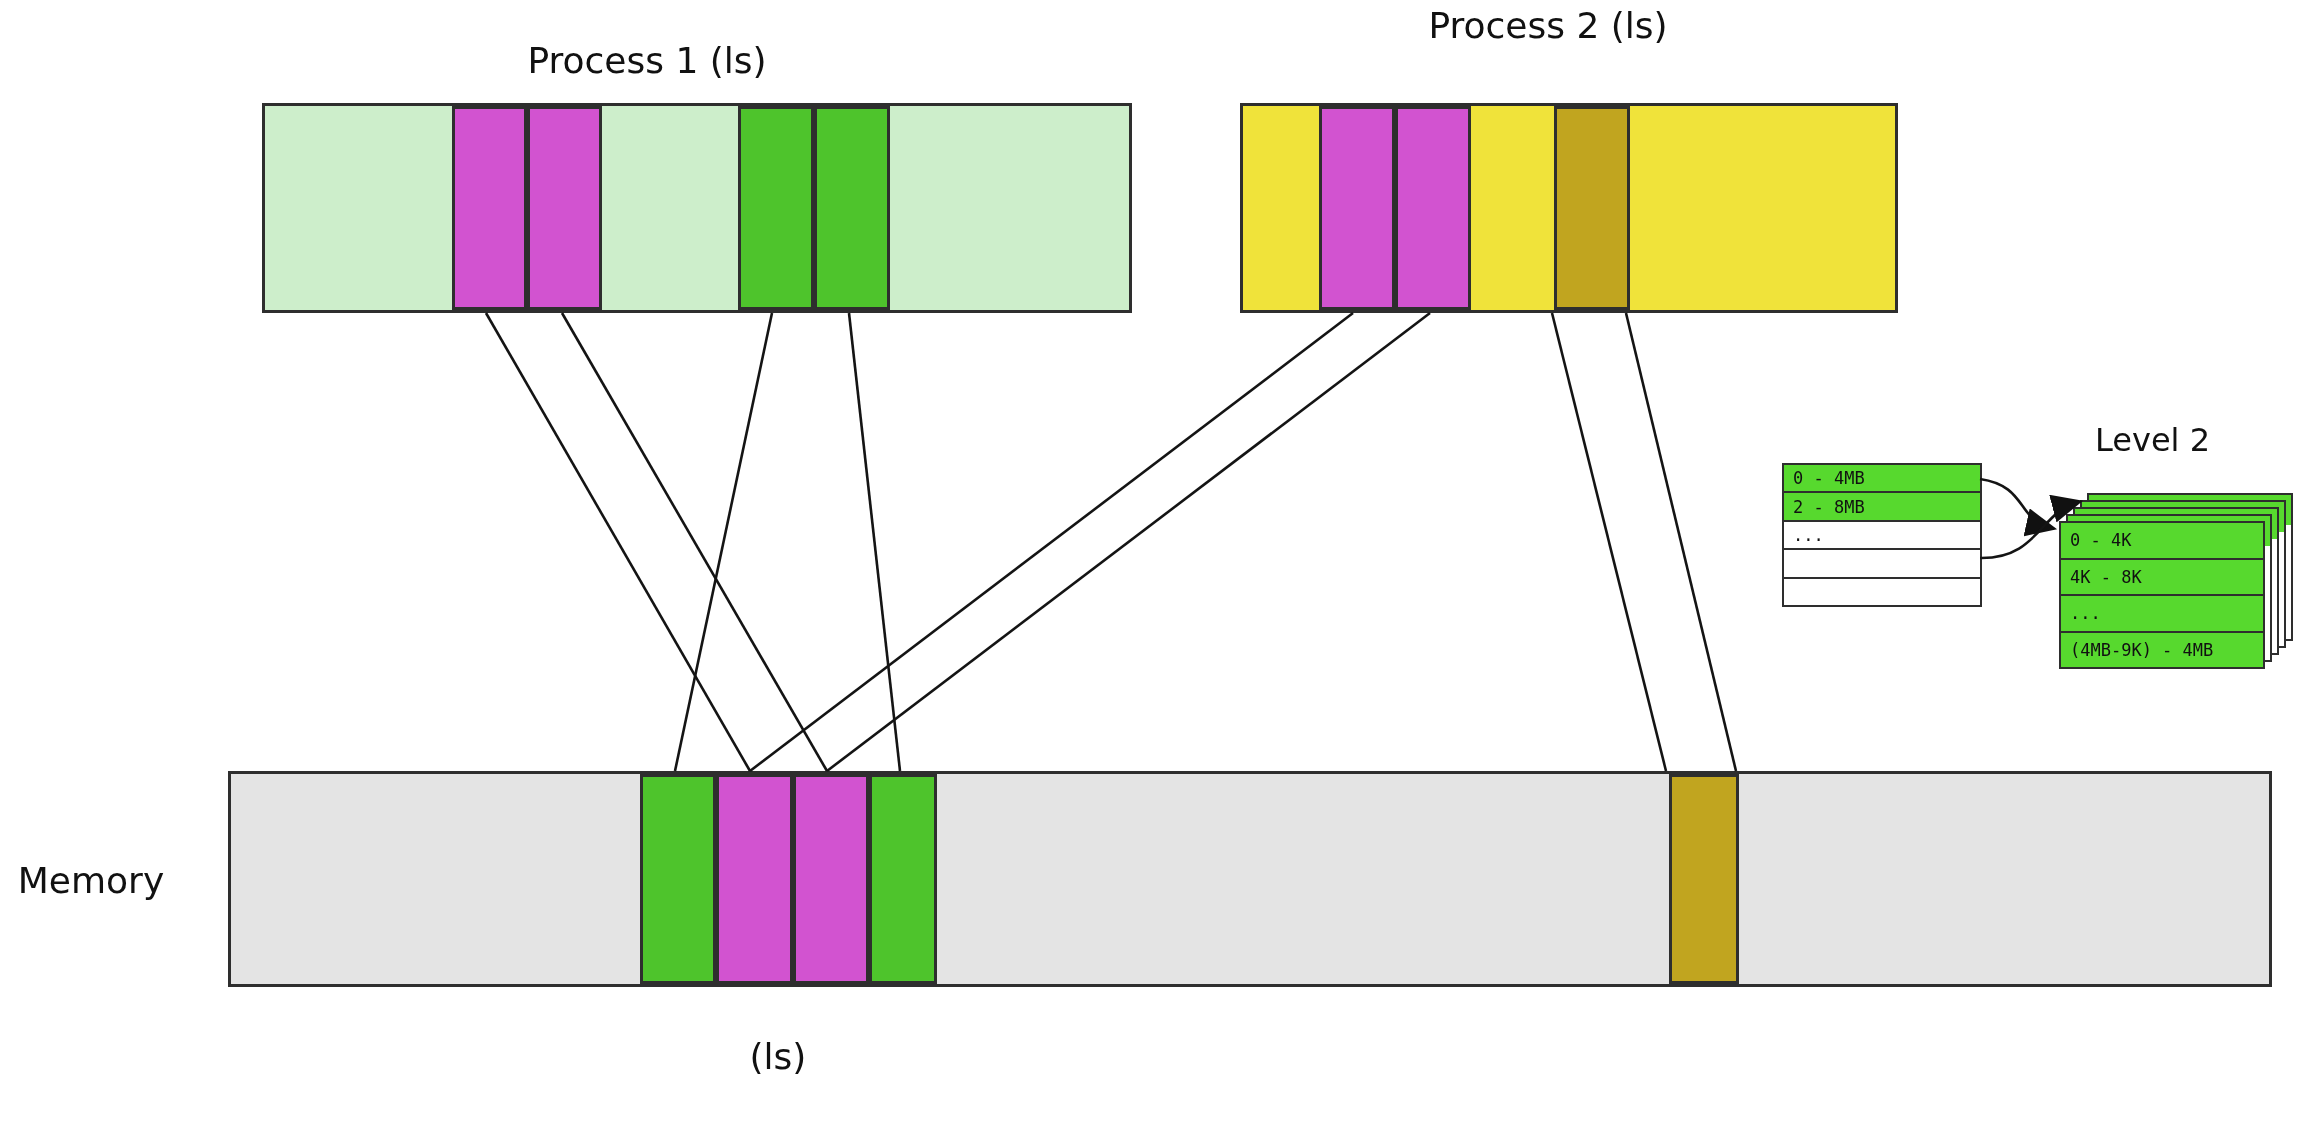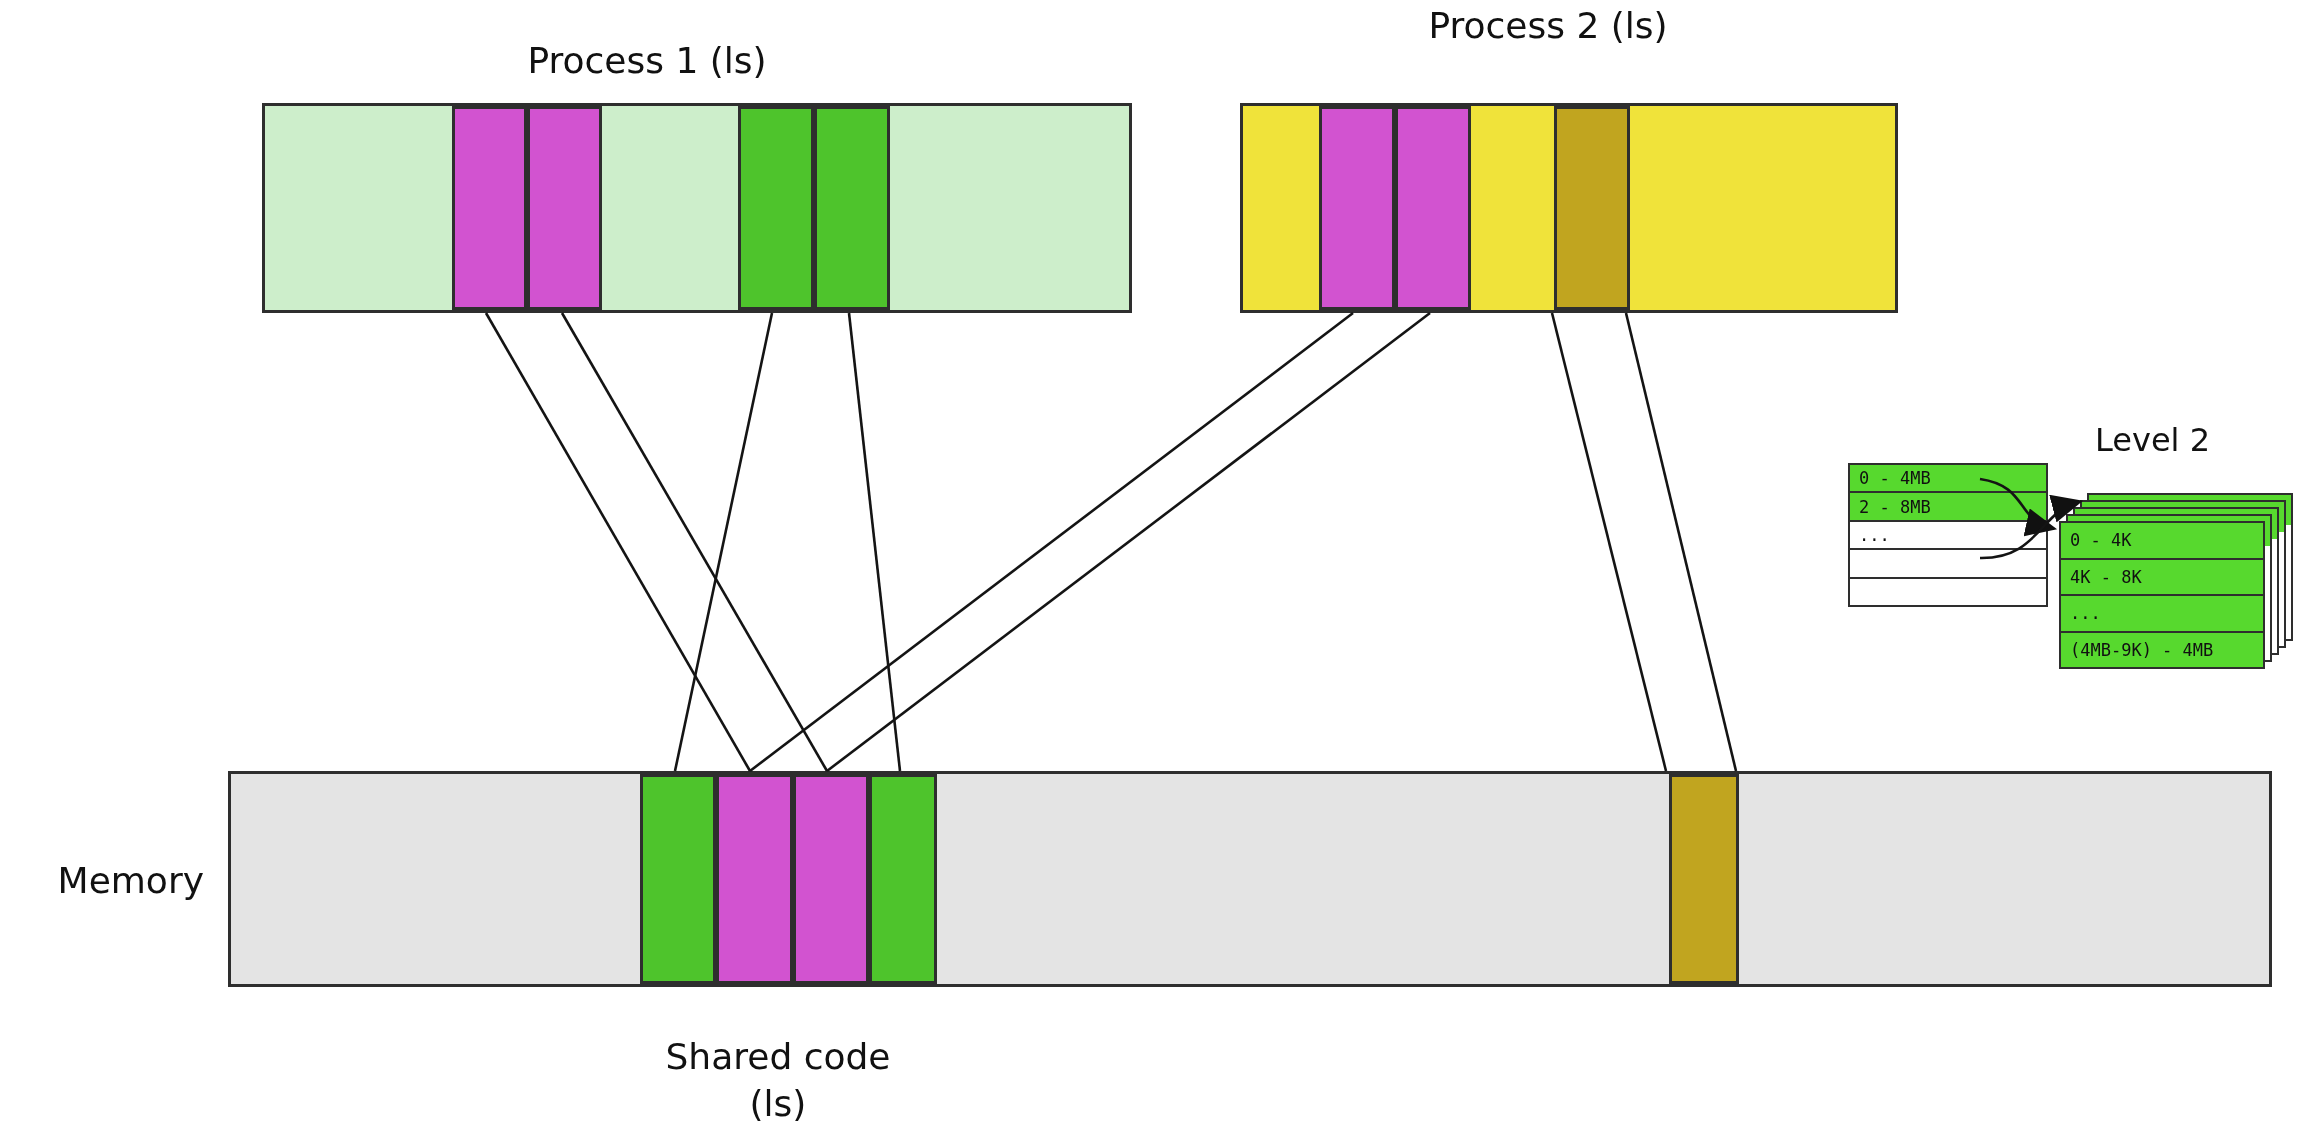--- a/index.html
+++ b/index.html
@@ -86,38 +86,37 @@
 </div>
 
 <div class="bar" style="left:228px; top:771px; width:2044px; height:216px; background:var(--memory-bg);">
   <div class="seg green" style="left:409px;  width:76px;"></div>
   <div class="seg magenta" style="left:485px;  width:77px;"></div>
   <div class="seg magenta" style="left:562px;  width:76px;"></div>
   <div class="seg green" style="left:638px;  width:68px;"></div>
   <div class="seg olive" style="left:1438px; width:70px;"></div>
 </div>
 
-<div class="lbl" style="left:0px; top:858px; width:170px; text-align:right; padding-left:12px;margin-left:34px;">Memory</div>
+<div class="lbl" style="left:0px; top:858px; width:170px; text-align:center; padding-left:12px;">Memory</div>
 
 <div class="lbl" style="left:598px; top:1034px; width:360px;">
-  <div>Shared code</div>
   <div>(ls)</div>
 </div>
 
 <div class="lbl small" style="left:1718px; top:371px; width:280px;">
 </div>
 
 <div class="lbl small" style="left:1990px; top:420px; width:220px;text-align:right;">Level 2</div>
 
 <div class="pt-sheet" style="left:2087px; top:493px;"></div>
 <div class="pt-sheet" style="left:2080px; top:500px;"></div>
 <div class="pt-sheet" style="left:2073px; top:507px;"></div>
 <div class="pt-sheet" style="left:2066px; top:514px;"></div>
 
-<div class="pt-table" style="left:1848px; top:463px; width:200px; height:144px;">
+<div class="pt-table" style="left:1782px; top:463px; width:200px; height:144px;">
     <div class="pt-row green">0 - 4MB</div>
     <div class="pt-row green">2 - 8MB</div>
     <div class="pt-row">...</div>
     <div class="pt-row"></div>
     <div class="pt-row"></div>
   </div>
 
 <div class="pt-table" style="left:2059px; top:521px; width:206px; height:148px;text-align:right;">
     <div class="pt-row green">0 - 4K</div>
     <div class="pt-row green">4K - 8K</div>

